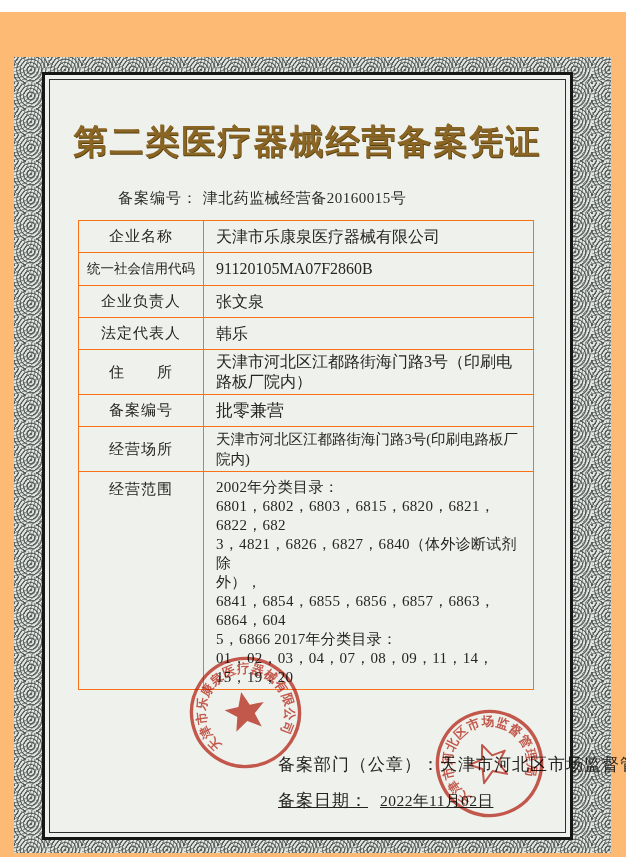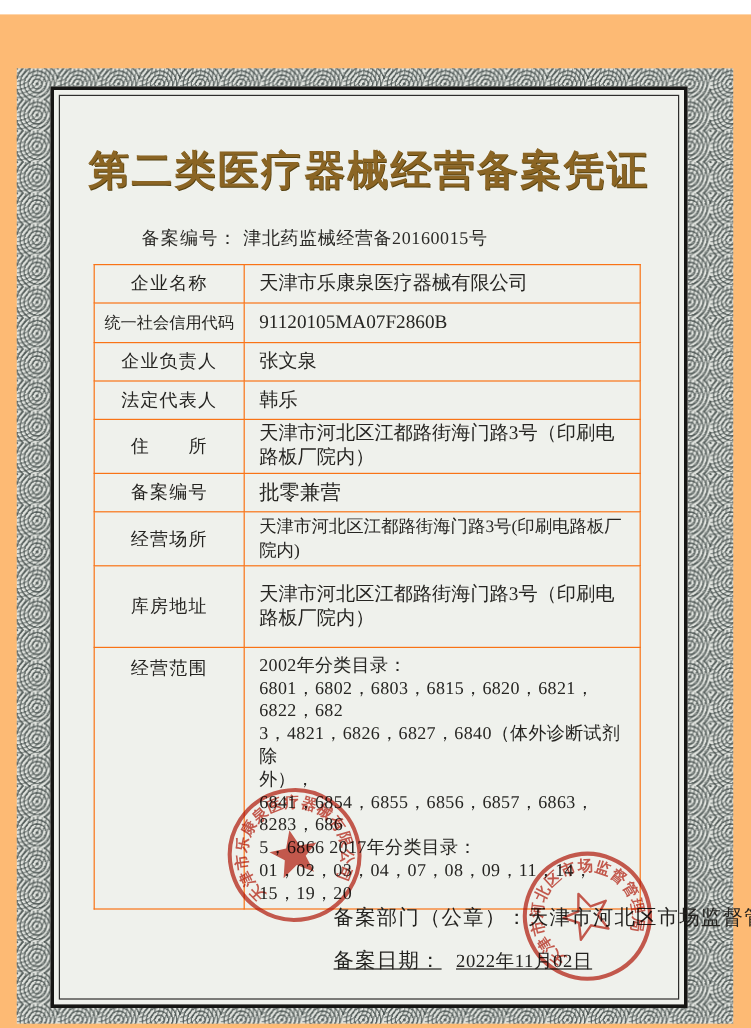--- a/index.html
+++ b/index.html
@@ -106,32 +106,28 @@
           <td>天津市河北区江都路街海门路3号（印刷电路板厂院内）</td>
         </tr>
         <tr>
           <th>备案编号</th>
           <td>批零兼营</td>
         </tr>
         <tr>
           <th>经营场所</th>
           <td>天津市河北区江都路街海门路3号(印刷电路板厂院内)</td>
         </tr>
-        <tr>
-          <th>库房地址</th>
-          <td>天津市河北区江都路街海门路3号（印刷电路板厂院内）</td>
-        </tr>
         <tr class="tall">
           <th>经营范围</th>
           <td>
             <div>2002年分类目录：</div>
             <div>6801，6802，6803，6815，6820，6821，6822，682</div>
             <div>3，4821，6826，6827，6840（体外诊断试剂除</div>
             <div>外），</div>
-            <div>6841，6854，6855，6856，6857，6863，8283，686</div>
+            <div>6841，6854，6855，6856，6857，6863，6864，604</div>
             <div>5，6866 2017年分类目录：</div>
             <div>01，02，03，04，07，08，09，11，14，15，19，20</div>
           </td>
         </tr>
       </tbody>
   </table>
 
   <svg class="seal seal-left" width="131" height="131" viewBox="-65.5 -65.5 131 131">
     <g transform="rotate(-12)" stroke-linejoin="round">
       <circle cx="0" cy="0" r="54" fill="none" stroke="#c5392b" stroke-width="3.4"></circle>

